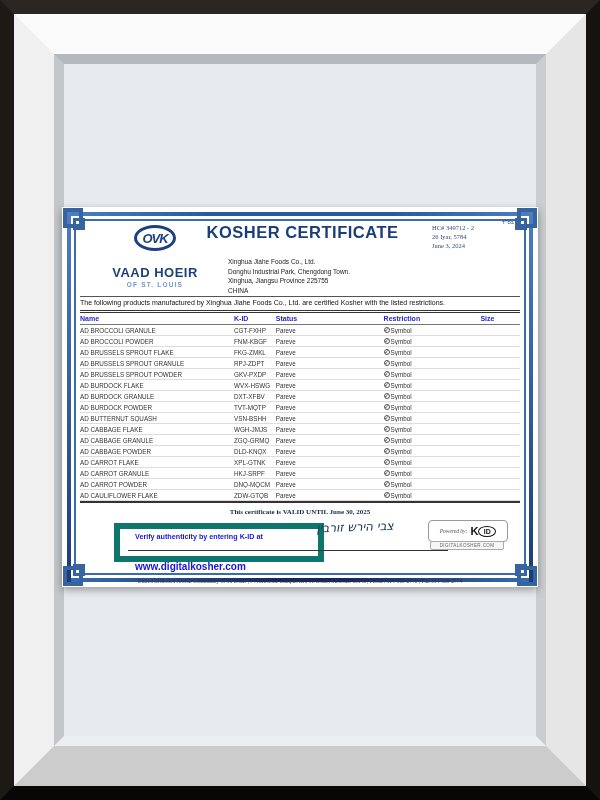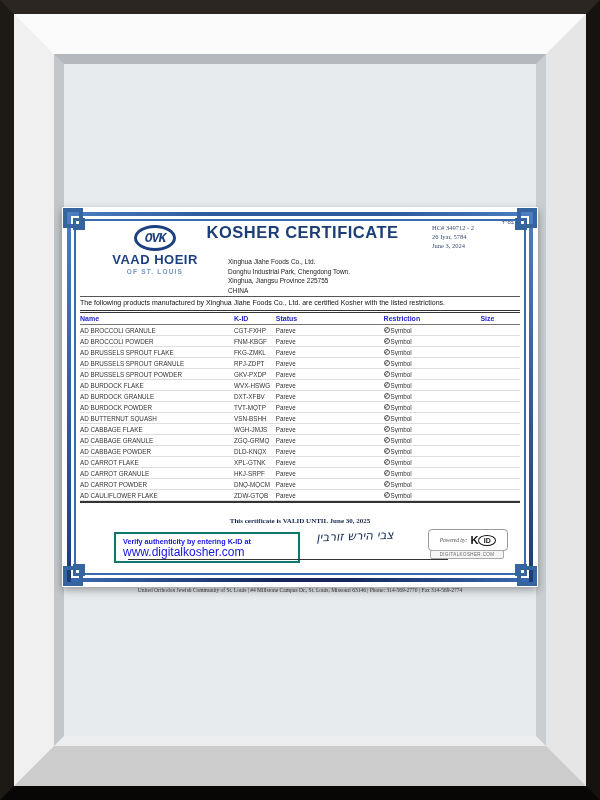--- a/index.html
+++ b/index.html
@@ -25,47 +25,47 @@
   .gk.tl{left:1px;top:1px;} .gk.tr{right:1px;top:1px;} .gk.bl{left:1px;bottom:1px;} .gk.br{right:1px;bottom:1px;}
   .gk2{position:absolute;width:12px;height:12px;border:3px solid #35649f;box-sizing:border-box;}
   .gk2.tl{left:11px;top:11px;} .gk2.tr{right:11px;top:11px;} .gk2.bl{left:11px;bottom:11px;} .gk2.br{right:11px;bottom:11px;}
 
   .content{position:absolute;left:18px;right:18px;top:10px;bottom:14px;}
 
   
   .hdr{position:relative;height:79px;}
   .bsd{position:absolute;right:6px;top:2px;font-family:"DejaVu Sans",sans-serif;font-size:5.5px;color:#2e4a78;}
   .logo{position:absolute;left:30px;top:8px;width:90px;text-align:center;}
-  .oval{width:42px;height:26px;border:3px solid #1d4080;border-radius:50%;margin:0 auto 1px auto;display:flex;align-items:center;justify-content:center;font-weight:bold;font-style:italic;font-size:13px;color:#1d4080;letter-spacing:-1px;box-sizing:border-box;font-family:Liberation Mono, monospace;}
+  .oval{width:42px;height:26px;border:3px solid #1d4080;border-radius:50%;margin:0 auto 14px auto;display:flex;align-items:center;justify-content:center;font-weight:bold;font-style:italic;font-size:13px;color:#1d4080;letter-spacing:-1px;box-sizing:border-box;}
   .org-name{font-size:13px;font-weight:bold;color:#1d4080;letter-spacing:.5px;}
   .org-loc{font-size:6.5px;font-weight:bold;color:#6f97c9;letter-spacing:1.2px;margin-top:1px;}
   .title{position:absolute;left:115px;width:215px;top:6px;text-align:center;font-size:16.5px;font-weight:bold;color:#1c3e78;letter-spacing:.5px;white-space:nowrap;}
   .ref{position:absolute;left:352px;top:6px;font-family:"Liberation Serif",serif;font-size:6.5px;line-height:9px;color:#3a4e72;white-space:nowrap;}
   .company{position:absolute;left:148px;top:40px;font-size:6.5px;line-height:9.5px;color:#1a1a1a;}
 
   
   .divider{border-top:1px solid #555;margin-bottom:2px;}
   .intro{font-size:7px;color:#111;margin:2px 0 4px 0;}
   .tbl-topline{border-top:1.5px solid #333;margin-bottom:1px;}
   .thead{display:flex;border-top:1px solid #333;border-bottom:1px solid #777;height:11px;align-items:center;}
   .thead span{font-size:7px;font-weight:bold;color:#2525cc;}
   .c-name{width:35%;} .c-kid{width:9.5%;} .c-status{width:24.5%;} .c-restr{width:22%;} .c-size{width:9%;}
   .rows .trow{display:flex;height:10px;align-items:center;border-bottom:1px solid #ddd;}
   .trow span{font-size:6.3px;color:#333;white-space:nowrap;overflow:hidden;}
   .restr-cell{display:flex;align-items:center;gap:1px;}
   .chk{display:inline-flex;align-items:center;justify-content:center;width:6px;height:6px;border:1px solid #555;border-radius:50%;font-size:4.5px;color:#333;line-height:1;box-sizing:border-box;}
   .tbl-bottomline{border-top:2.5px solid #333;}
 
-  .valid{margin-top:14px;text-align:center;font-family:"Liberation Serif",serif;font-weight:bold;font-size:7px;color:#15294e;}
+  .valid{margin-top:5px;text-align:center;font-family:"Liberation Serif",serif;font-weight:bold;font-size:7px;color:#15294e;}
 
   
   .midband{position:relative;height:46px;margin-top:4px;}
-  .verify-box{position:absolute;left:34px;top:3px;width:168px;height:21px;border:2px solid #0f766e;padding:3px 7px;box-sizing:content-box;}
+  .verify-box{position:absolute;left:34px;top:3px;width:168px;height:21px;border:6px solid #0f766e;padding:3px 15px;box-sizing:content-box;}
   .verify-box .v1{font-size:7.2px;font-weight:bold;color:#1515e0;line-height:10px;white-space:nowrap;}
-  .verify-box .v2{font-size:12px;font-weight:normal;color:#1515e0;line-height:10px;}
+  .verify-box .v2{font-size:10px;font-weight:bold;color:#1515e0;line-height:10px;margin-top:20px;}
   .signature{position:absolute;left:210px;top:0px;width:130px;text-align:center;font-family:"DejaVu Sans",sans-serif;font-style:italic;font-size:12px;color:#1d3560;transform:rotate(-2deg);}
   .sig-line{position:absolute;left:48px;right:72px;top:30px;border-top:1.3px solid #333;}
   .sig-name{position:absolute;left:48px;right:72px;top:33px;text-align:center;font-family:"Liberation Serif",serif;font-size:7px;color:#222;}
   .powered{position:absolute;right:12px;top:0px;width:80px;height:22px;border:1.5px solid #999;border-radius:4px;display:flex;align-items:center;justify-content:center;gap:3px;background:#fff;box-sizing:border-box;}
   .pb-label{font-family:"Liberation Serif",serif;font-style:italic;font-size:5.5px;color:#555;}
   .pb-logo{display:flex;align-items:center;}
   .pb-k{font-weight:bold;font-size:11px;color:#111;}
   .pb-id{display:inline-flex;align-items:center;justify-content:center;width:18px;height:11px;border:1.6px solid #111;border-radius:50%;font-weight:bold;font-size:7px;color:#111;box-sizing:border-box;}
   .pb-site{position:absolute;right:16px;top:21px;width:72px;height:7px;border:1px solid #aaa;border-radius:2px;background:#f6f6f6;text-align:center;font-size:4.5px;letter-spacing:.4px;color:#666;line-height:7px;text-transform:uppercase;}
 

